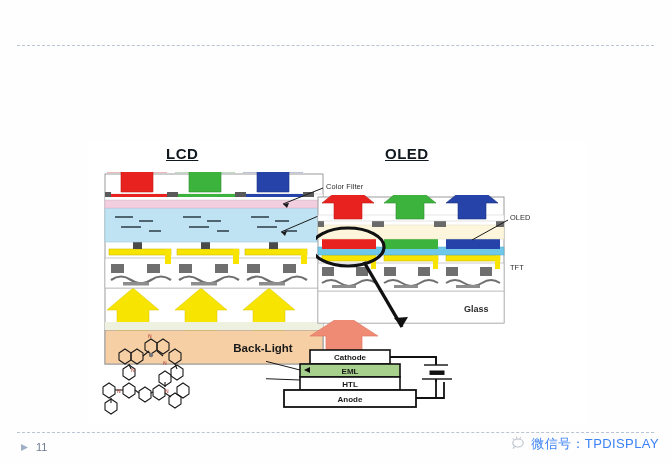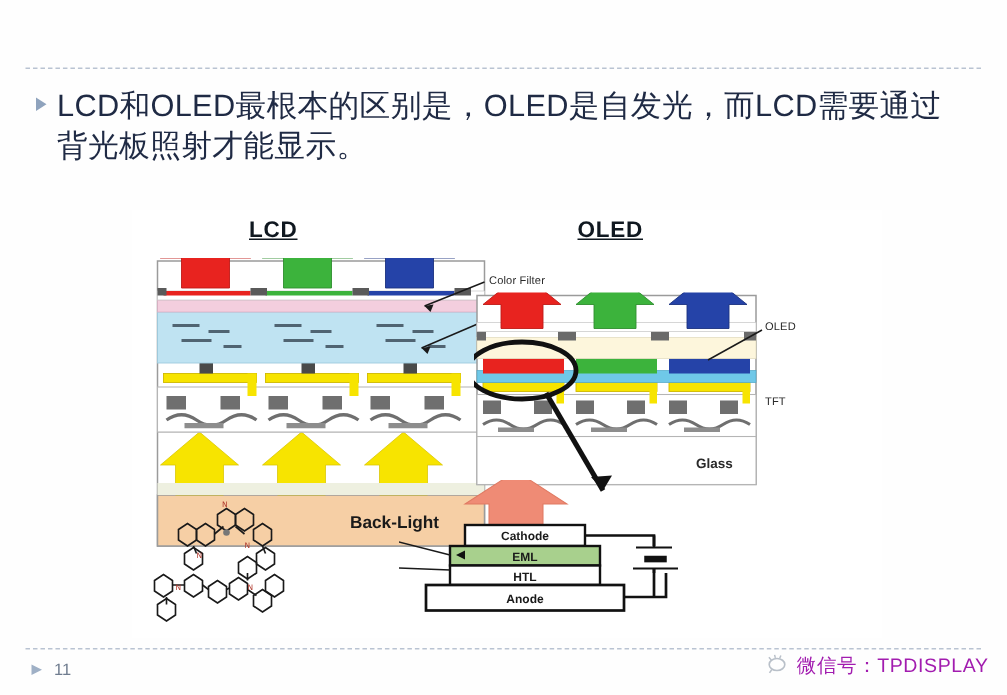--- a/index.html
+++ b/index.html
@@ -82,39 +82,31 @@
     display:flex;align-items:center;gap:7px;
   }
   #page-num{
     font-size:11px;color:#6f7c8f;
   }
   #watermark{
     position:absolute;right:12px;top:434px;
     display:flex;align-items:center;gap:5px;
     font-size:13px;color:#9aa3ae;letter-spacing:0.4px;
   }
-  #watermark-text{color:#a21caf;}
+  #watermark-text{color:#3b82f6;}
 </style>
 </head>
 <body>
 
 <div id="slide">
 
   <div id="title-bar">
     <div id="title-rule"></div>
   </div>
 
-  <div id="bullet-block">
-    <span id="bullet-marker">
-      <svg width="11" height="11" viewBox="0 0 11 11">
-        <polygon points="2,1 9,5.5 2,10" fill="#8fa3bd"></polygon>
-      </svg>
-    </span>
-    <span id="bullet-text">LCD和OLED最根本的区别是，OLED是自发光，而LCD需要通过背光板照射才能显示。</span>
-  </div>
 
   <div id="figure">
 
     <div class="fig-heading" id="lcd-heading">LCD</div>
     <div class="fig-heading" id="oled-heading">OLED</div>
 
     <svg width="250" height="200" viewBox="0 0 250 200" style="position:absolute;left:15px;top:32px;">
       <defs>
         <g id="lcdArrowUp">
           <path d="M0,34 L0,14 L-14,14 L16,-10 L46,14 L32,14 L32,34 Z"></path>

